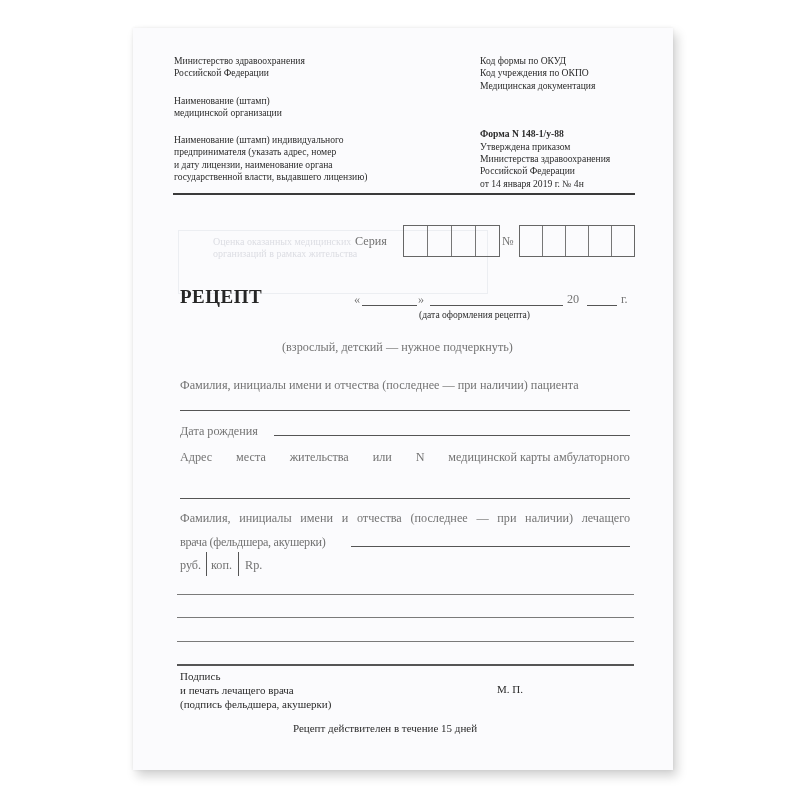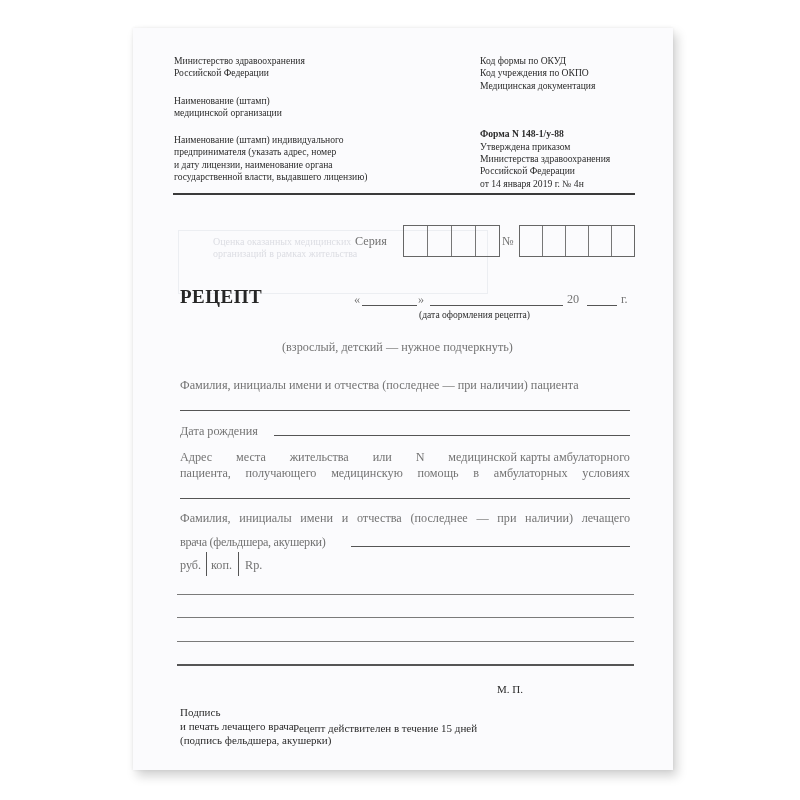--- a/index.html
+++ b/index.html
@@ -104,29 +104,20 @@
   <div class="hr" style="left:141px; top:407px; width:356px;"></div>
 
   <div class="abs body justify" style="left:47px; top:422px; width:450px;">
     <span>Адрес</span>
     <span>места</span>
     <span>жительства</span>
     <span>или</span>
     <span>N</span>
     <span>медицинской карты амбулаторного</span>
   </div>
-  <div class="abs body justify" style="left:47px; top:438px; width:450px;">
-    <span>пациента,</span>
-    <span>получающего</span>
-    <span>медицинскую</span>
-    <span>помощь</span>
-    <span>в</span>
-    <span>амбулаторных</span>
-    <span>условиях</span>
-  </div>
   <div class="hr" style="left:47px; top:470px; width:450px;"></div>
 
   <div class="abs body justify" style="left:47px; top:483px; width:450px;">
     <span>Фамилия,</span>
     <span>инициалы</span>
     <span>имени</span>
     <span>и</span>
     <span>отчества</span>
     <span>(последнее</span>
     <span>—</span>
@@ -141,21 +132,21 @@
   <div class="vbar" style="left:73px; top:524px; height:24px;"></div>
   <div class="abs body" style="left:78px; top:530px;">коп.</div>
   <div class="vbar" style="left:105px; top:524px; height:24px;"></div>
   <div class="abs body" style="left:112px; top:530px;">Rp.</div>
 
   <div class="hr-light" style="left:44px; top:566px; width:457px;"></div>
   <div class="hr-light" style="left:44px; top:589px; width:457px;"></div>
   <div class="hr-light" style="left:44px; top:613px; width:457px;"></div>
   <div class="hr" style="left:44px; top:636px; width:457px; height:1.5px;"></div>
 
-  <div class="abs small" style="left:47px; top:641px; font-size:11px; line-height:14px;margin-top:36px;">
+  <div class="abs small" style="left:47px; top:641px; font-size:11px; line-height:14px;">
     <div>Подпись</div>
     <div>и печать лечащего врача</div>
     <div>(подпись фельдшера, акушерки)</div>
   </div>
   <div class="abs small" style="left:364px; top:655px; font-size:11px;">М. П.</div>
 
   <div class="abs small" style="left:160px; top:694px; font-size:11px;">Рецепт действителен в течение 15 дней</div>
 
 </div>
 

